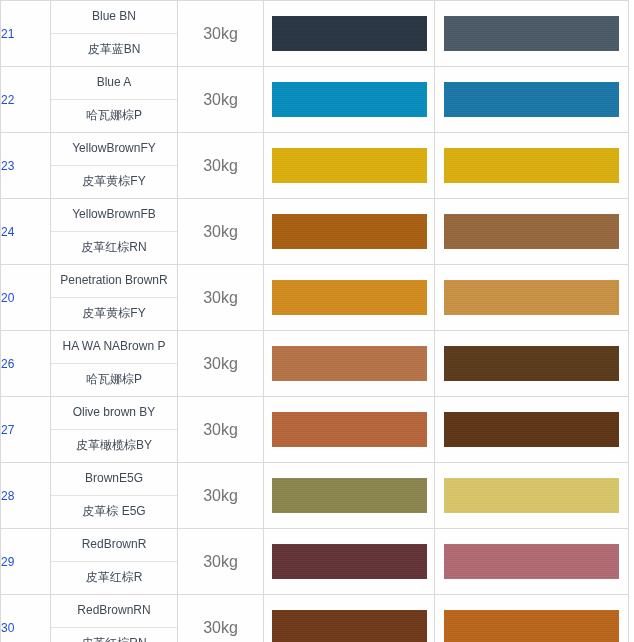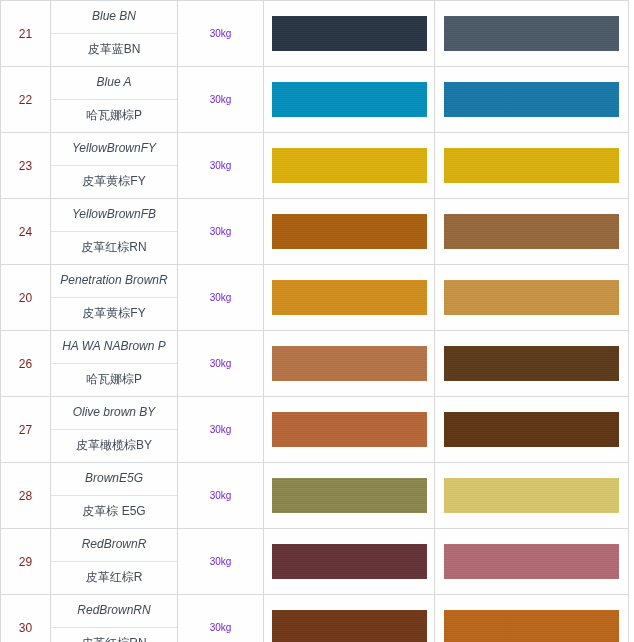--- a/index.html
+++ b/index.html
@@ -30,23 +30,23 @@
   }
 
   
   col.c-index  { width: 50px; }
   col.c-name   { width: 127px; }
   col.c-pack   { width: 86px; }
   col.c-sw1    { width: 171px; }
   col.c-sw2    { width: 194px; }
 
   .cell-index {
-    text-align: center;
+    text-align: left;
     font-size: 12px;
-    color: #7f1d1d;
+    color: #1d4ed8;
     height: 65px;
   }
 
   .cell-name {
     padding: 0 !important;
     height: 65px;
   }
 
   .name-inner {
     display: flex;
@@ -62,30 +62,29 @@
     justify-content: center;
     font-size: 12px;
     color: #3f4a57;
     text-align: center;
     line-height: 1.1;
     overflow: hidden;
     white-space: nowrap;
   }
   .name-en {
     border-bottom: 1px solid #e3e3e3;
-    font-style: italic;
   }
   .name-cn {
     font-family: Liberation Sans, sans-serif;
   }
 
   .cell-pack {
     text-align: center;
-    font-size: 10px;
-    color: #6d28d9;
+    font-size: 16px;
+    color: #737373;
     height: 65px;
   }
 
   .cell-swatch {
     height: 65px;
     text-align: center;
   }
 
   .swatch {
     height: 35px;

